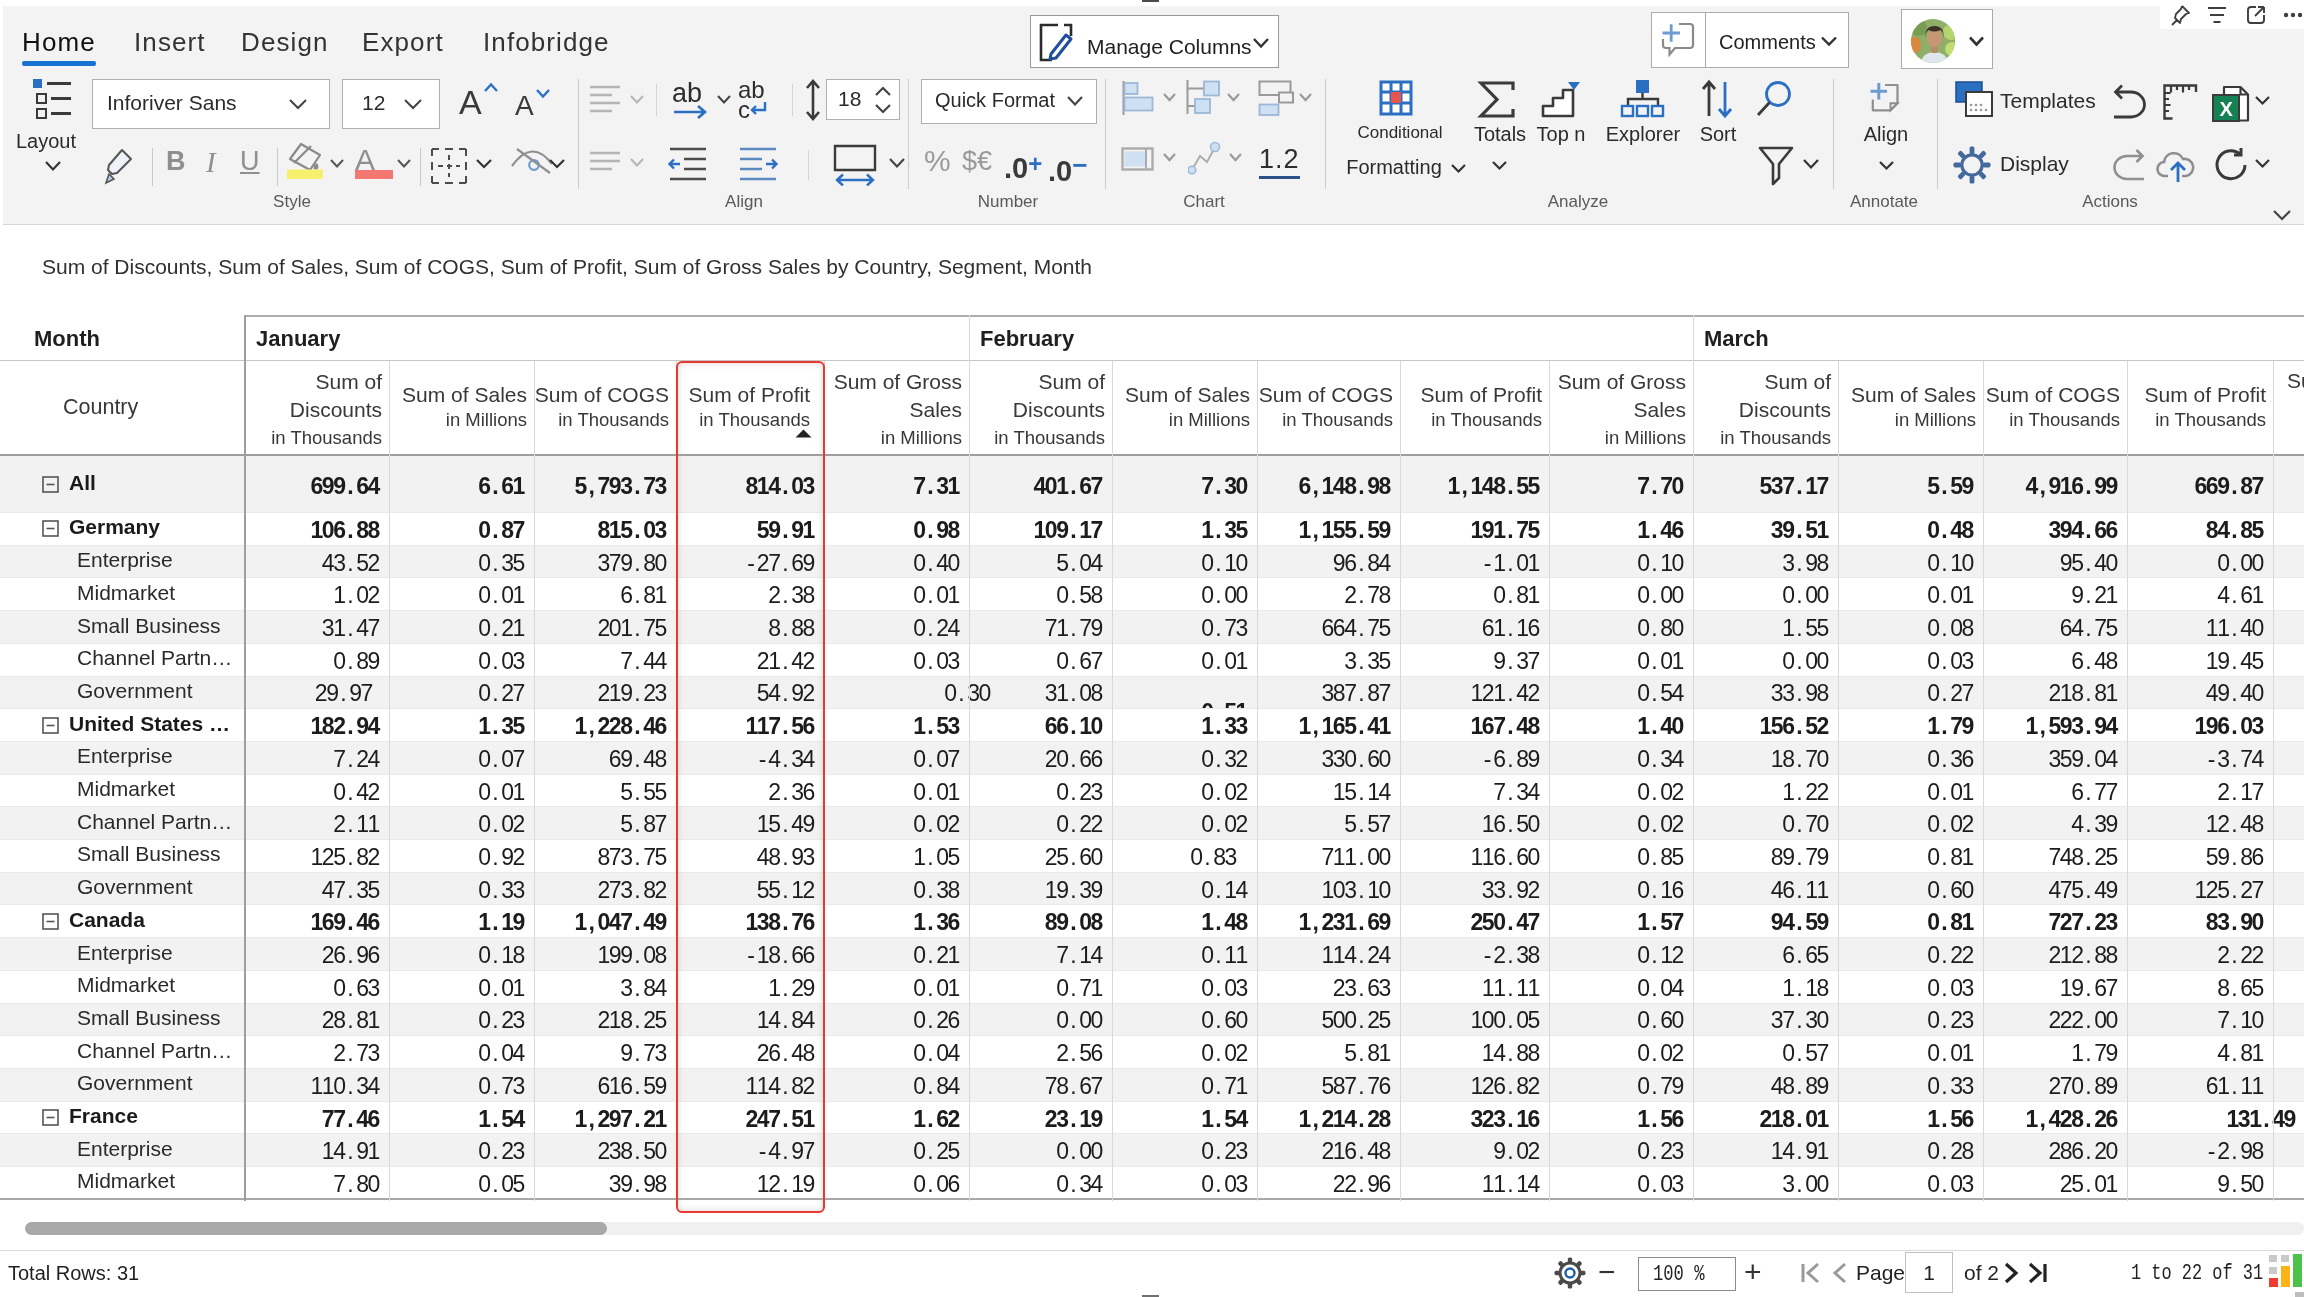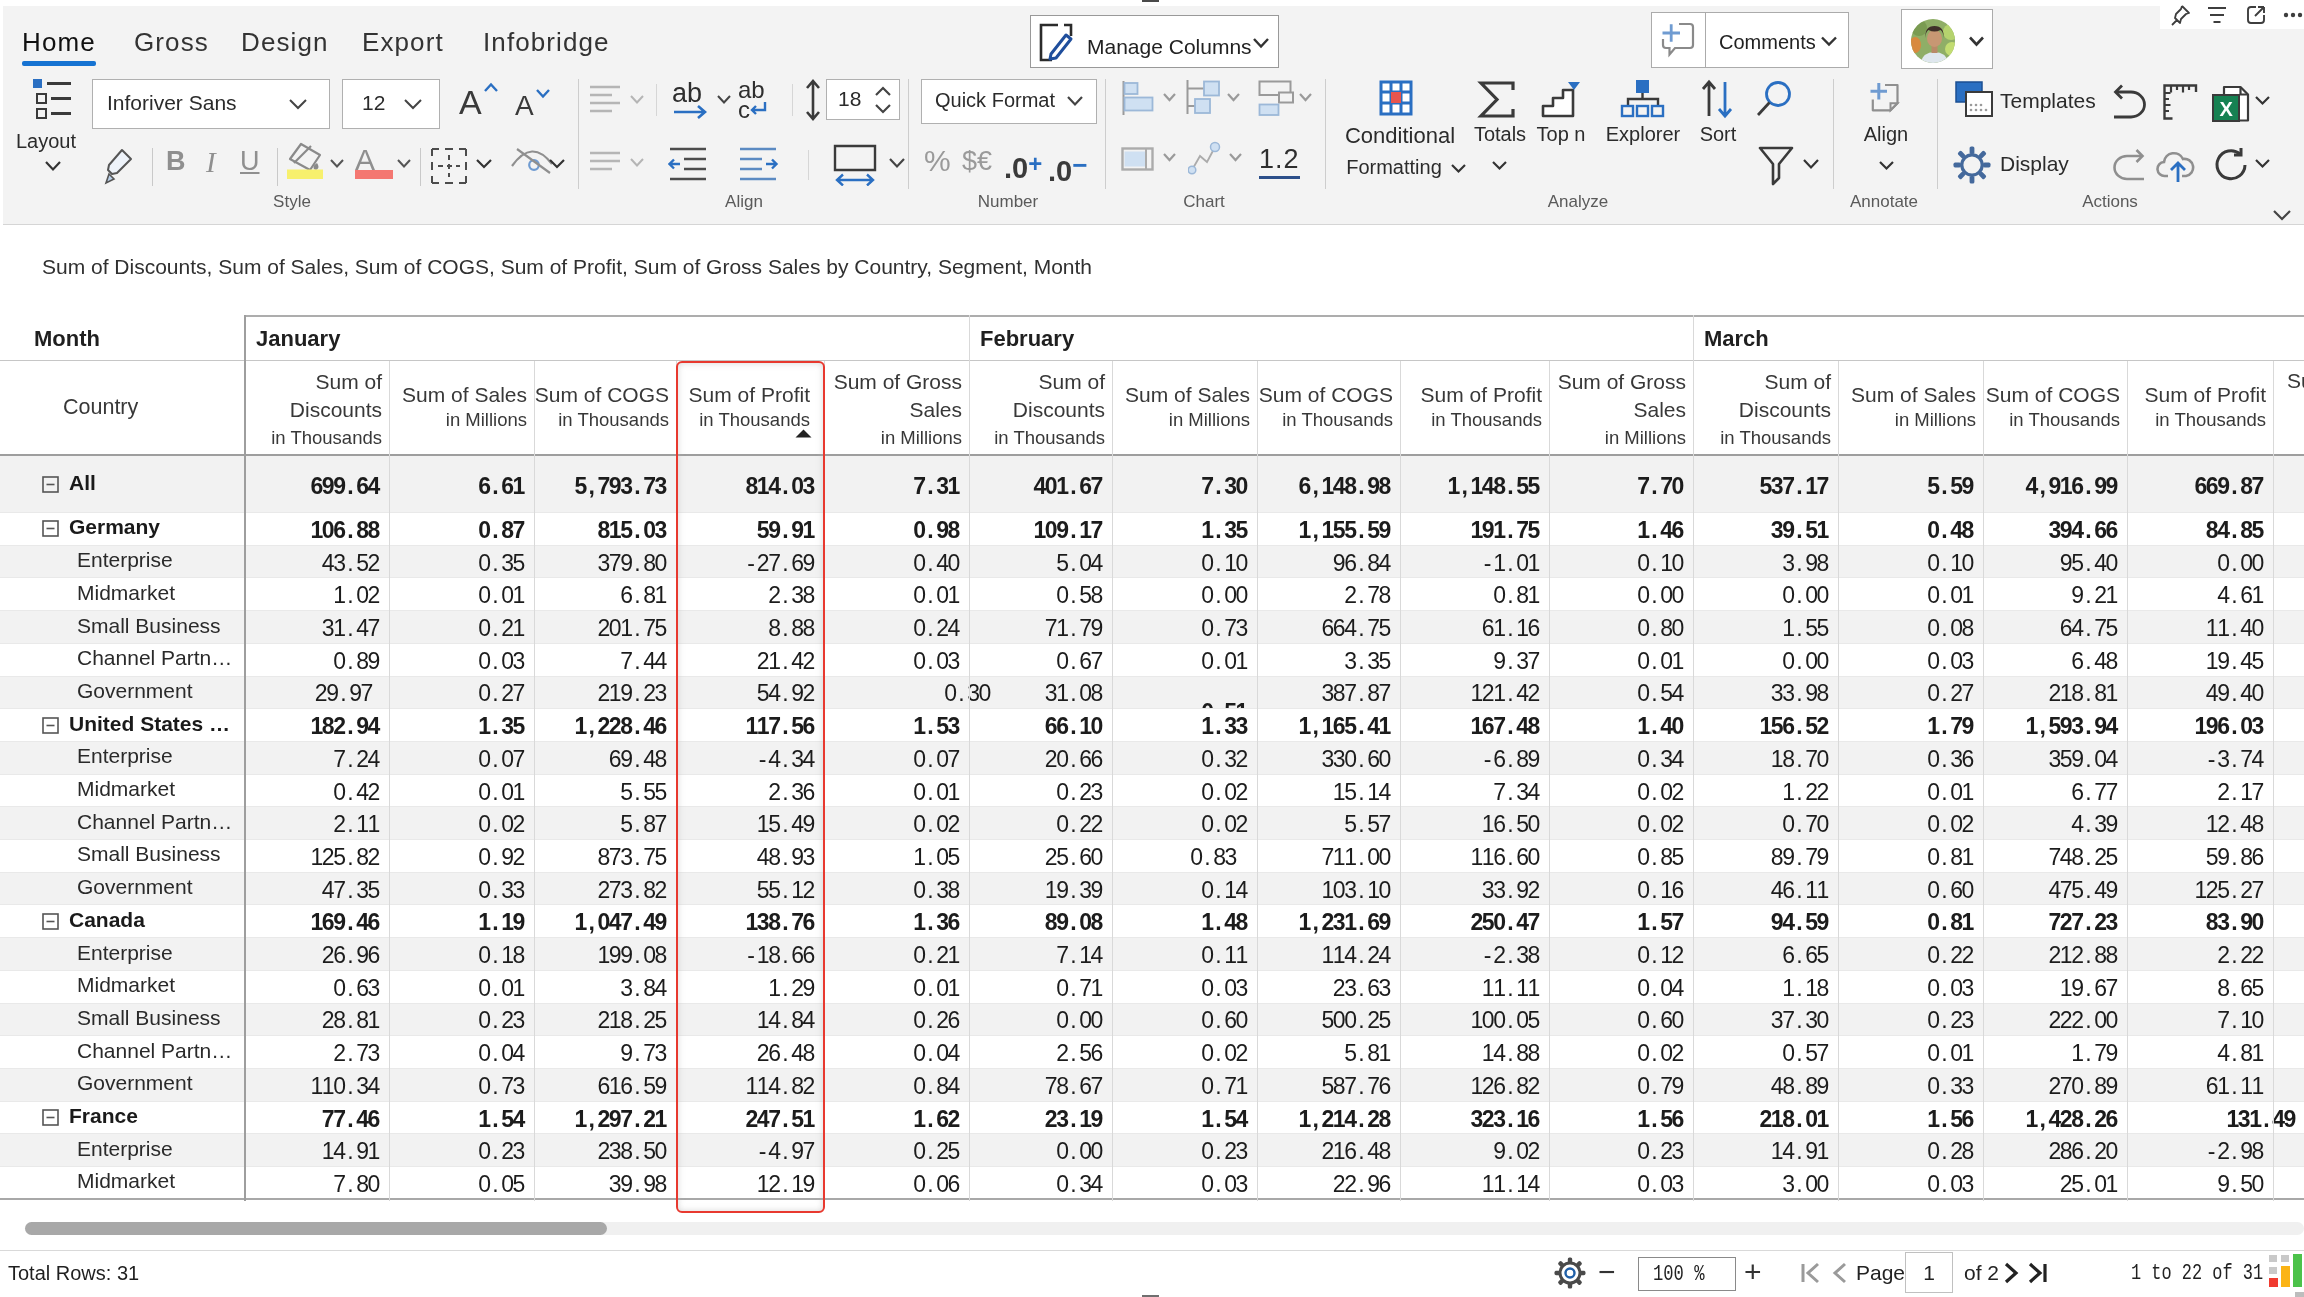--- a/index.html
+++ b/index.html
@@ -8,21 +8,21 @@
 .grplabel{position:absolute;top:192px;font-size:17px;color:#5a5a5a;text-align:center}
 .nm{font-size:23px;color:#1c1c1c}
 .nm i{font-style:normal;display:inline-block;width:11.45px;text-align:center}
 .nb{font-weight:bold}
 </style></head><body>
 
 <div class="abs" style="left:1142px;top:0px;width:17px;height:2px;background:#4a4a4a"></div>
 <div class="abs" style="left:3px;top:6px;width:2301px;height:219px;background:#f3f3f3;border-bottom:1px solid #d5d5d5;box-sizing:border-box"></div>
 <div class="abs" style="left:2160px;top:6px;width:144px;height:23px;background:#fff"></div>
 <div class="abs" style="left:22px;top:27px;font-size:26px;letter-spacing:1.1px;color:#111">Home</div>
-<div class="abs" style="left:134px;top:27px;font-size:26px;letter-spacing:1.1px;color:#333">Gross</div>
+<div class="abs" style="left:134px;top:27px;font-size:26px;letter-spacing:1.1px;color:#333">Insert</div>
 <div class="abs" style="left:241px;top:27px;font-size:26px;letter-spacing:1.1px;color:#333">Design</div>
 <div class="abs" style="left:362px;top:27px;font-size:26px;letter-spacing:1.1px;color:#333">Export</div>
 <div class="abs" style="left:483px;top:27px;font-size:26px;letter-spacing:1.1px;color:#333">Infobridge</div>
 <div class="abs" style="left:22px;top:61px;width:74px;height:5px;background:#1673d2;border-radius:2px"></div>
 <div class="abs" style="left:1030px;top:15px;width:249px;height:53px;background:#fff;border:1.5px solid #999;box-sizing:border-box"></div>
 <svg class="abs" style="left:1038px;top:22px" width="40" height="42" viewBox="0 0 40 42">
 <path d="M20 3 H3 V38 H14 M26 3 H33 V14" fill="none" stroke="#2b2b2b" stroke-width="2.6"></path>
 <path d="M18 36 L33 17 L28 13 L13 32 L12 37 Z" fill="#fff" stroke="#1f4e9c" stroke-width="3" stroke-linejoin="round"></path>
 </svg>
 <div class="abs" style="left:1087px;top:35px;font-size:21px;color:#222">Manage Columns</div>
@@ -265,21 +265,21 @@
   </svg>
 <div class="abs" style="left:1259px;top:144px;font-size:27px;color:#2e2e2e"><span style="border-bottom:3.5px solid #2c4f8a;padding-bottom:2px;letter-spacing:1px">1.2</span></div>
 <div class="grplabel" style="left:1114px;width:180px">Chart</div>
 <div class="abs" style="left:1325px;top:79px;width:1px;height:110px;background:#cdcdcd"></div>
 <svg class="abs" style="left:1379px;top:80px" width="38" height="40" viewBox="0 0 38 40">
 <rect x="2" y="2" width="30" height="32" fill="#fff" stroke="#2a6fc2" stroke-width="3"></rect>
 <path d="M12 2 v32 M22 2 v32 M2 12 h30 M2 23 h30" stroke="#2a6fc2" stroke-width="3" fill="none"></path>
 <rect x="12" y="12" width="10" height="11" fill="#e8554e"></rect>
   </svg>
 <div class="abs" style="left:1332px;top:123px;">
-    <div style="width:136px;text-align:center;font-size:22px;color:#2b2b2b">Conditional</div>
+    <div style="width:136px;text-align:center;font-size:17px;color:#2b2b2b">Conditional</div>
   </div>
 <div class="abs" style="left:1326px;top:156px;">
     <div style="width:136px;text-align:center;font-size:20px;color:#2b2b2b">Formatting</div>
   </div>
 <svg class="abs" style="left:1450px;top:163px" width="17" height="12" viewBox="0 0 17 12">
     <path d="M2 2 L8.5 8.5 L15 2" fill="none" stroke="#333" stroke-width="2.2"></path>
   </svg>
 <svg class="abs" style="left:1477px;top:80px" width="42" height="40" viewBox="0 0 42 40">
 <path d="M36 10 V3 H4 L20 19.5 L4 36 H36 v-7" fill="none" stroke="#3a3a3a" stroke-width="3.2"></path>
   </svg>

